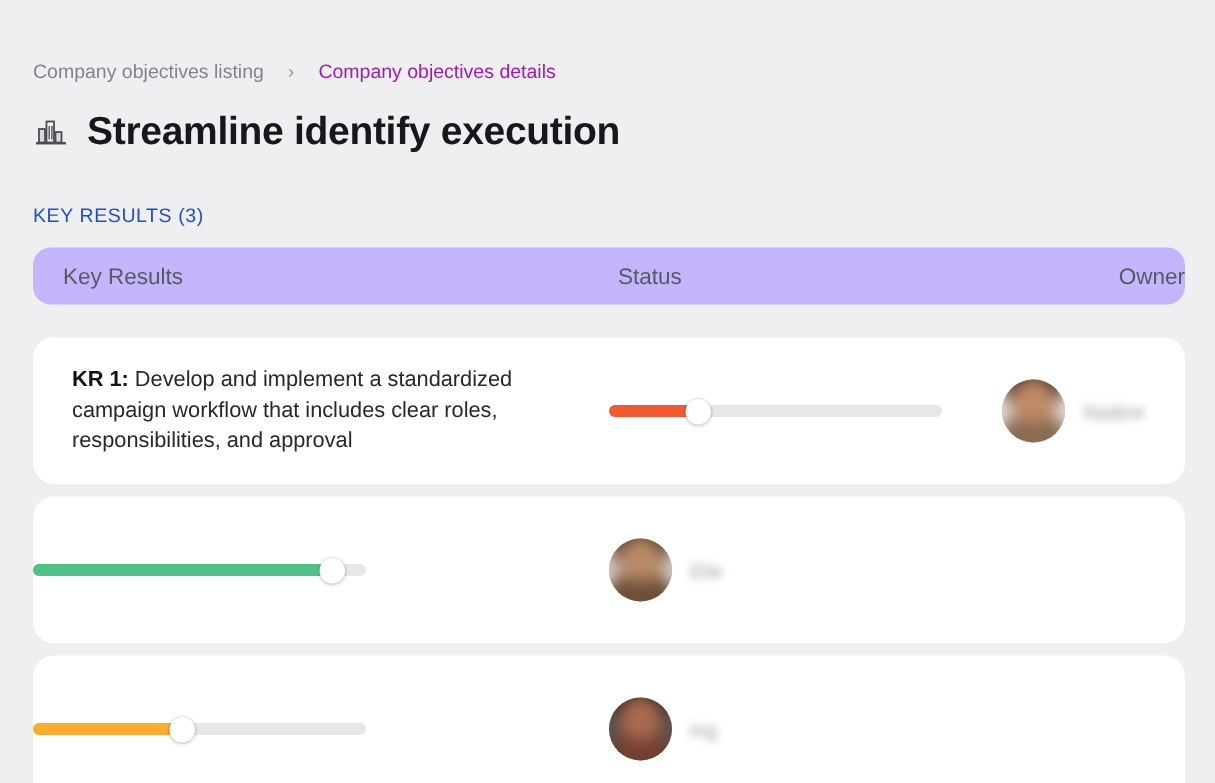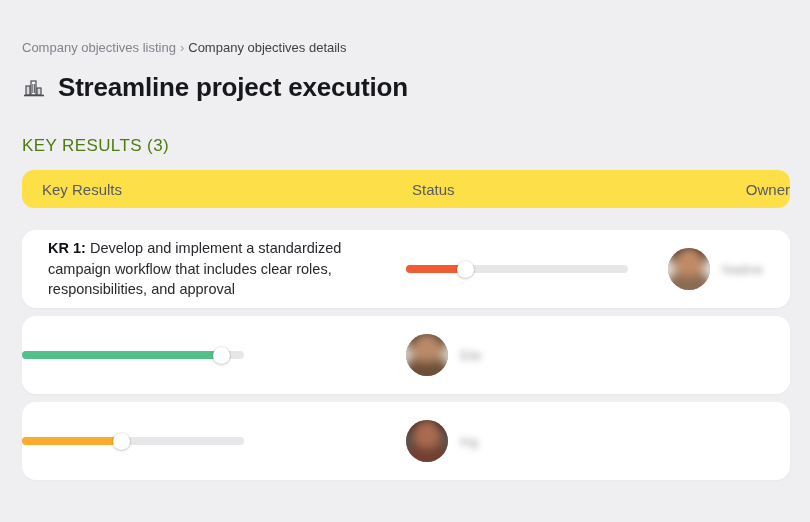--- a/index.html
+++ b/index.html
@@ -6,49 +6,49 @@
   html,body { width:810px; height:522px; }
   body {
     font-family:"Liberation Sans","DejaVu Sans",sans-serif;
     background:#efeff1;
     color:#26282c;
     overflow:hidden;
   }
   .page { padding:40px 20px 0 22px; }
 
   
-  .breadcrumb { display:flex; align-items:flex-end; gap:4px; font-size:13px; }
+  .breadcrumb { display:flex; align-items:flex-end; gap:16px; font-size:13px; }
   .crumb-link { color:#80848c; cursor:pointer; }
   .crumb-sep { color:#9a9ea5; font-size:13px; margin-top:-1px; }
-  .crumb-current { color:#404040; }
+  .crumb-current { color:#a21caf; }
 
   
   .title-row { display:flex; align-items:center; gap:12px; margin-top:17px; }
   .title-icon { width:24px; height:24px; display:flex; align-items:flex-end; }
   .page-title { font-size:26px; font-weight:700; color:#17181b; letter-spacing:-0.2px; }
 
   
-  .section-label { margin-top:33px; font-size:17px; color:#4d7c0f; letter-spacing:0.4px; }
+  .section-label { margin-top:33px; font-size:13px; color:#1d4ed8; letter-spacing:0.4px; }
 
   
   .table { margin-top:14px; }
   .thead {
     display:grid; grid-template-columns:384px 262px 1fr;
     align-items:center; height:38px;
-    background:#fde047; border-radius:12px;
+    background:#c4b5fd; border-radius:12px;
     font-size:15px; color:#565b63;
   }
   .th-key { padding-left:20px; }
   .th-status { padding-left:6px; }
   .th-owner { padding-left:2px;text-align:right; }
 
   .rows { margin-top:22px; display:flex; flex-direction:column; gap:8px; }
   .row-card {
     display:grid; grid-template-columns:384px 262px 1fr;
-    align-items:center; height:78px;
+    align-items:center; height:98px;
     background:#ffffff; border-radius:14px;
     box-shadow:0 1px 2px rgba(0,0,0,0.03);
     cursor:pointer;
   }
   .kr-cell { padding-left:26px; font-size:14.5px; line-height:1.42; color:#26282c; width:384px; }
   .kr-cell .kr-text { display:block; max-width:340px; }
   .kr-label { font-weight:700; color:#101114; }
 
   
   .slider { position:relative; width:222px; height:17px; }
@@ -88,21 +88,21 @@
     <span class="title-icon">
       <svg width="24" height="24" viewBox="0 0 24 24" fill="none">
         <rect x="4" y="10" width="4" height="9" fill="#d9dadc" stroke="#4a4d52" stroke-width="1.2"></rect>
         <rect x="9" y="5" width="5" height="14" fill="#f2f2f3" stroke="#4a4d52" stroke-width="1.2"></rect>
         <rect x="15" y="12" width="4" height="7" fill="#d9dadc" stroke="#4a4d52" stroke-width="1.2"></rect>
         <line x1="2" y1="19.5" x2="22" y2="19.5" stroke="#4a4d52" stroke-width="1.6"></line>
         <line x1="10.8" y1="8" x2="10.8" y2="17" stroke="#4a4d52" stroke-width="0.9"></line>
         <line x1="12.6" y1="8" x2="12.6" y2="17" stroke="#4a4d52" stroke-width="0.9"></line>
       </svg>
     </span>
-    <h1 class="page-title">Streamline project execution</h1>
+    <h1 class="page-title">Streamline identify execution</h1>
   </div>
 
   <div class="section-label">KEY RESULTS (3)</div>
 
   <div class="table">
     <div class="thead">
       <div class="th-key">Key Results</div>
       <div class="th-status">Status</div>
       <div class="th-owner">Owner</div>
     </div>

